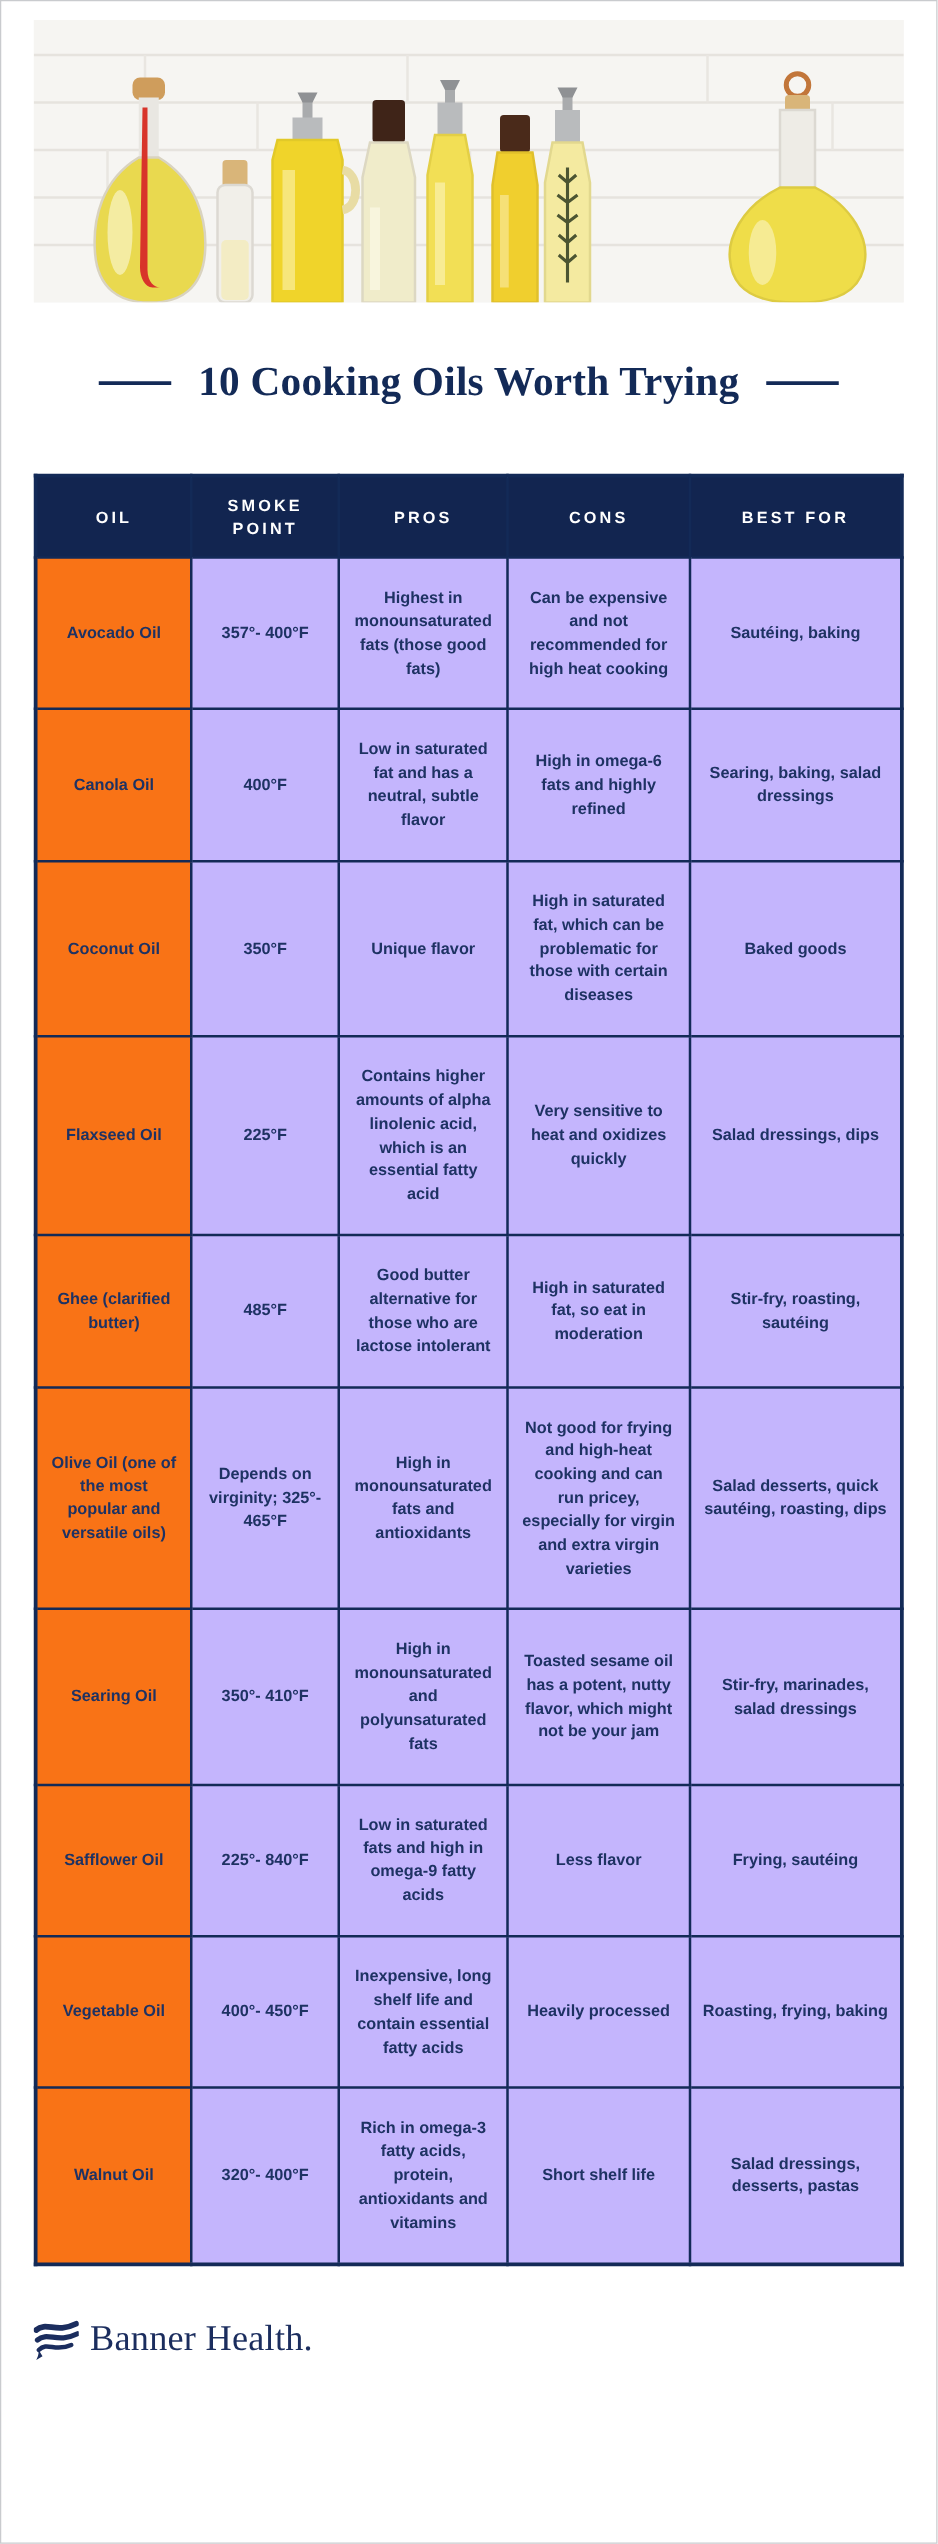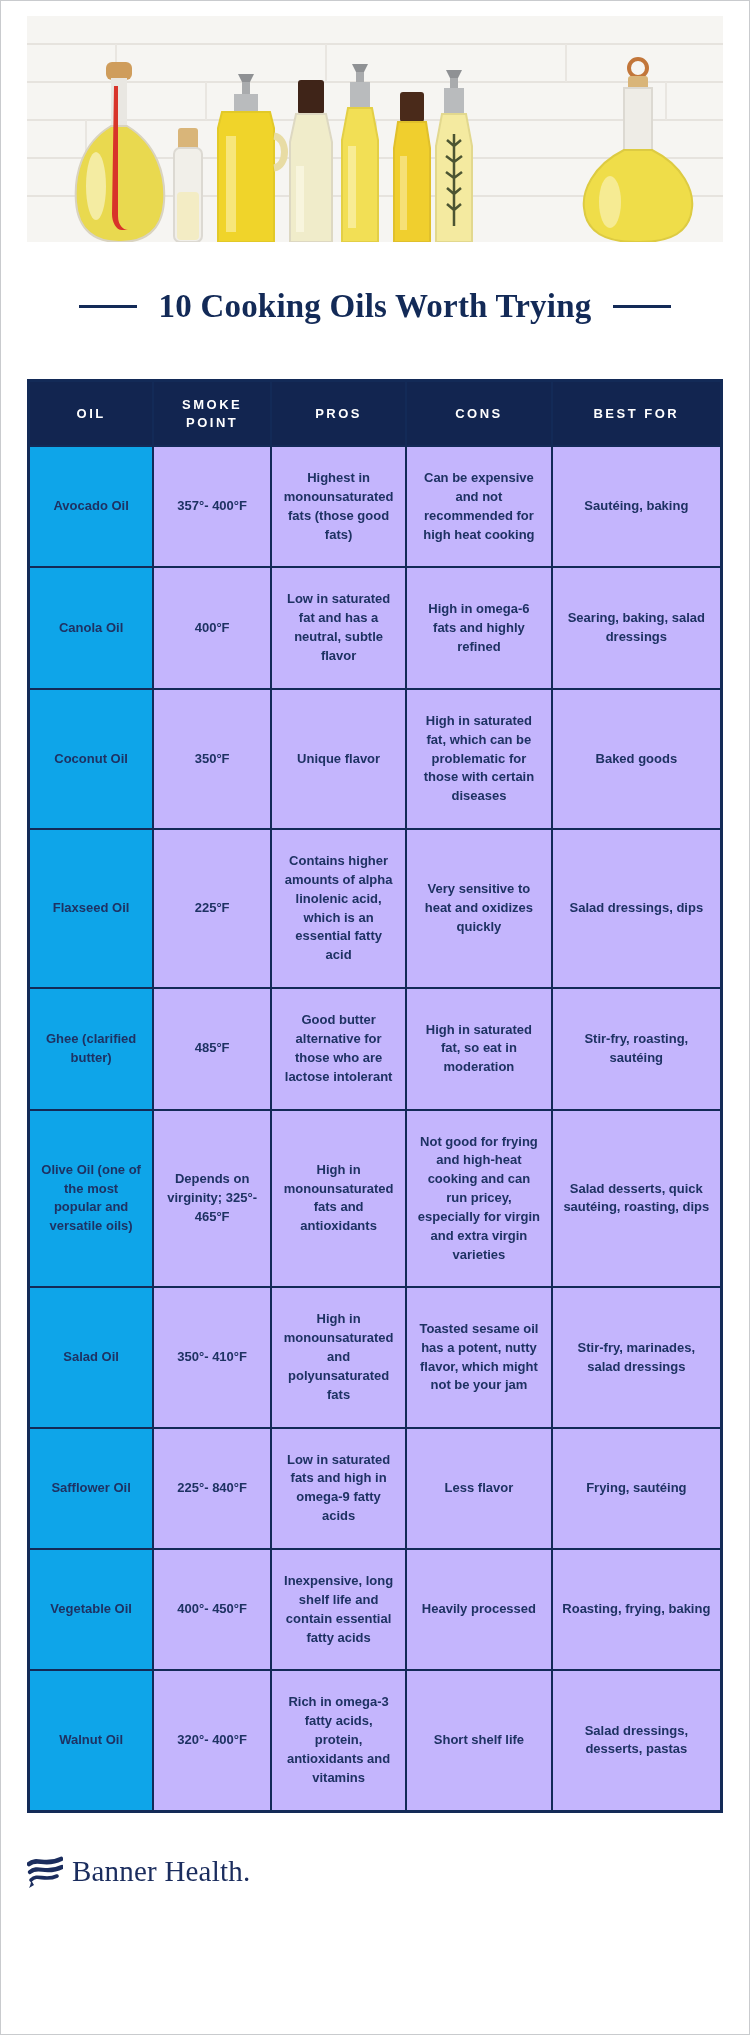--- a/index.html
+++ b/index.html
@@ -65,21 +65,21 @@
     line-height: 1.35;
   }
   table.oils td {
     background: #c4b5fd;
     color: #1e3263;
     font-size: 13px;
     font-weight: 700;
     line-height: 1.45;
     padding: 22px 9px;
   }
-  table.oils td.oil-cell { background: #0ea5e9; }
+  table.oils td.oil-cell { background: #f97316; }
 
   
   .footer {
     margin-top: 42px;
     display: flex;
     align-items: center;
     gap: 9px;
   }
   .logo-icon { width: 36px; height: 34px; flex: 0 0 auto; }
   .logo-text {
@@ -244,21 +244,21 @@
 
     <tr>
       <td class="oil-cell">Olive Oil (one of the most popular and versatile oils)</td>
       <td>Depends on virginity; 325°- 465°F</td>
       <td>High in monounsaturated fats and antioxidants</td>
       <td>Not good for frying and high-heat cooking and can run pricey, especially for virgin and extra virgin varieties</td>
       <td>Salad desserts, quick sautéing, roasting, dips</td>
     </tr>
 
     <tr>
-      <td class="oil-cell">Salad Oil</td>
+      <td class="oil-cell">Searing Oil</td>
       <td>350°- 410°F</td>
       <td>High in monounsaturated and polyunsaturated fats</td>
       <td>Toasted sesame oil has a potent, nutty flavor, which might not be your jam</td>
       <td>Stir-fry, marinades, salad dressings</td>
     </tr>
 
     <tr>
       <td class="oil-cell">Safflower Oil</td>
       <td>225°- 840°F</td>
       <td>Low in saturated fats and high in omega-9 fatty acids</td>

